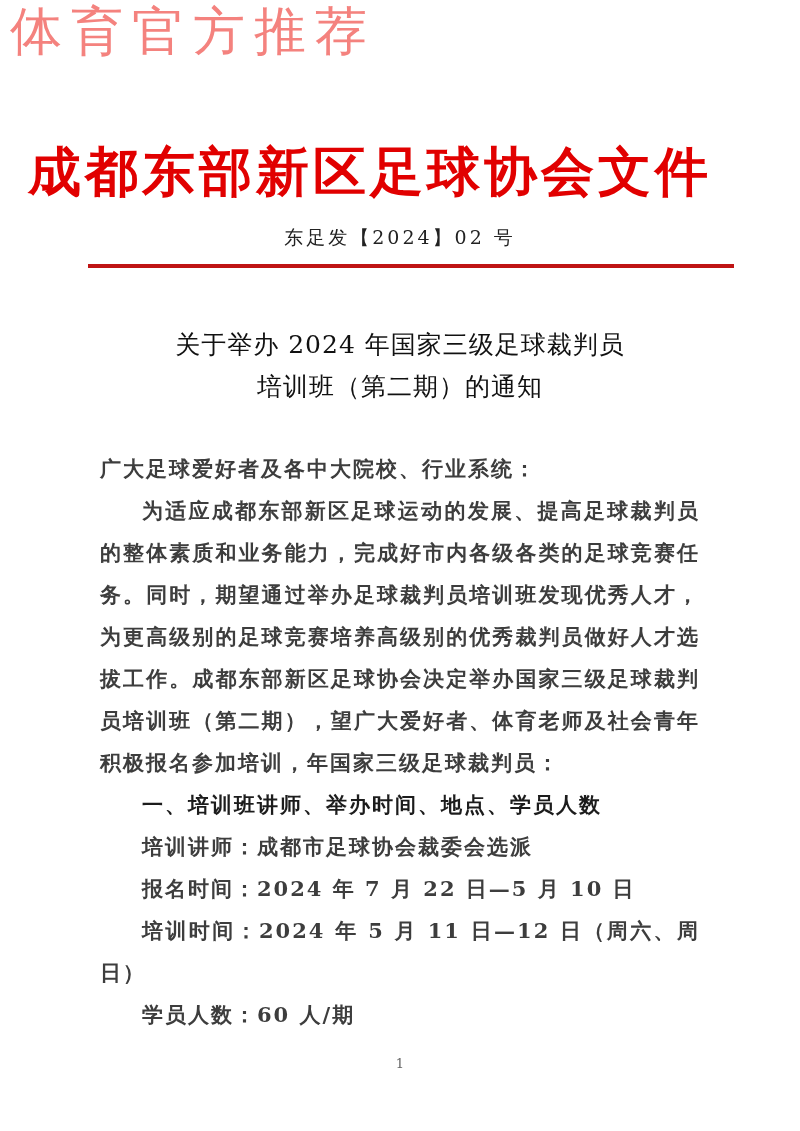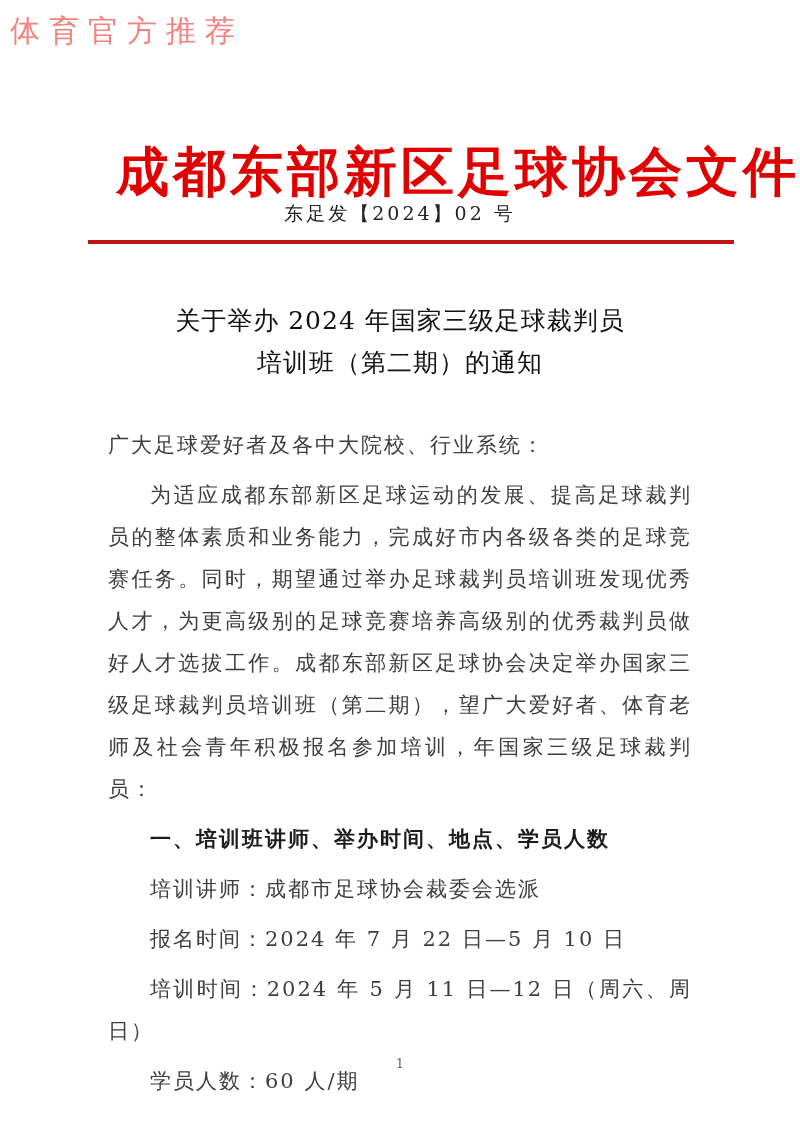--- a/index.html
+++ b/index.html
@@ -15,40 +15,41 @@
     height: 1131px;
     margin: 0 auto;
     background: #ffffff;
     overflow: hidden;
     font-family: "DejaVu Serif", "Liberation Serif", serif;
   }
   .watermark {
     position: absolute;
     top: 2px;
     left: 10px;
-    font-size: 30px;
+    font-size: 52px;
     line-height: 58px;
     letter-spacing: 9px;
     color: var(--watermark-red);
     font-family: "DejaVu Serif", "Liberation Serif", serif;
     white-space: nowrap;
   }
   .org-title {
     padding-top: 142px;
-    text-align: right;
+    text-align: left;
     font-size: 53px;
     line-height: 58px;
     font-weight: bold;
     letter-spacing: 4px;
     color: var(--title-red);
     font-family: "DejaVu Serif", "Liberation Serif", serif;
     white-space: nowrap;
     margin-left: 28px;
   }
   .doc-number {
+    margin-top: 24px;
     text-align: center;
     font-size: 19px;
     line-height: 26px;
     letter-spacing: 3px;
     color: #222222;
   }
   .red-rule {
     margin: 14px 66px 0 88px;
     height: 4px;
     background: var(--rule-red);
@@ -63,21 +64,21 @@
     color: #111111;
   }
   .body-text {
     margin: 40px 100px 0 100px;
     font-size: 21px;
     line-height: 42px;
     letter-spacing: 2px;
     color: #3d3d3d;
     text-align: justify;
   }
-  .body-text p { margin: 8px; }
+  .body-text p { margin: 0; font-weight: bold; }
   .indent { text-indent: 2em; }
   .section-heading {
     font-family: "DejaVu Sans", "Liberation Sans", sans-serif;
     font-weight: bold;
     color: #1c1c1c;
     letter-spacing: 2px;
   }
   .page-number {
     position: absolute;
     bottom: 60px;

